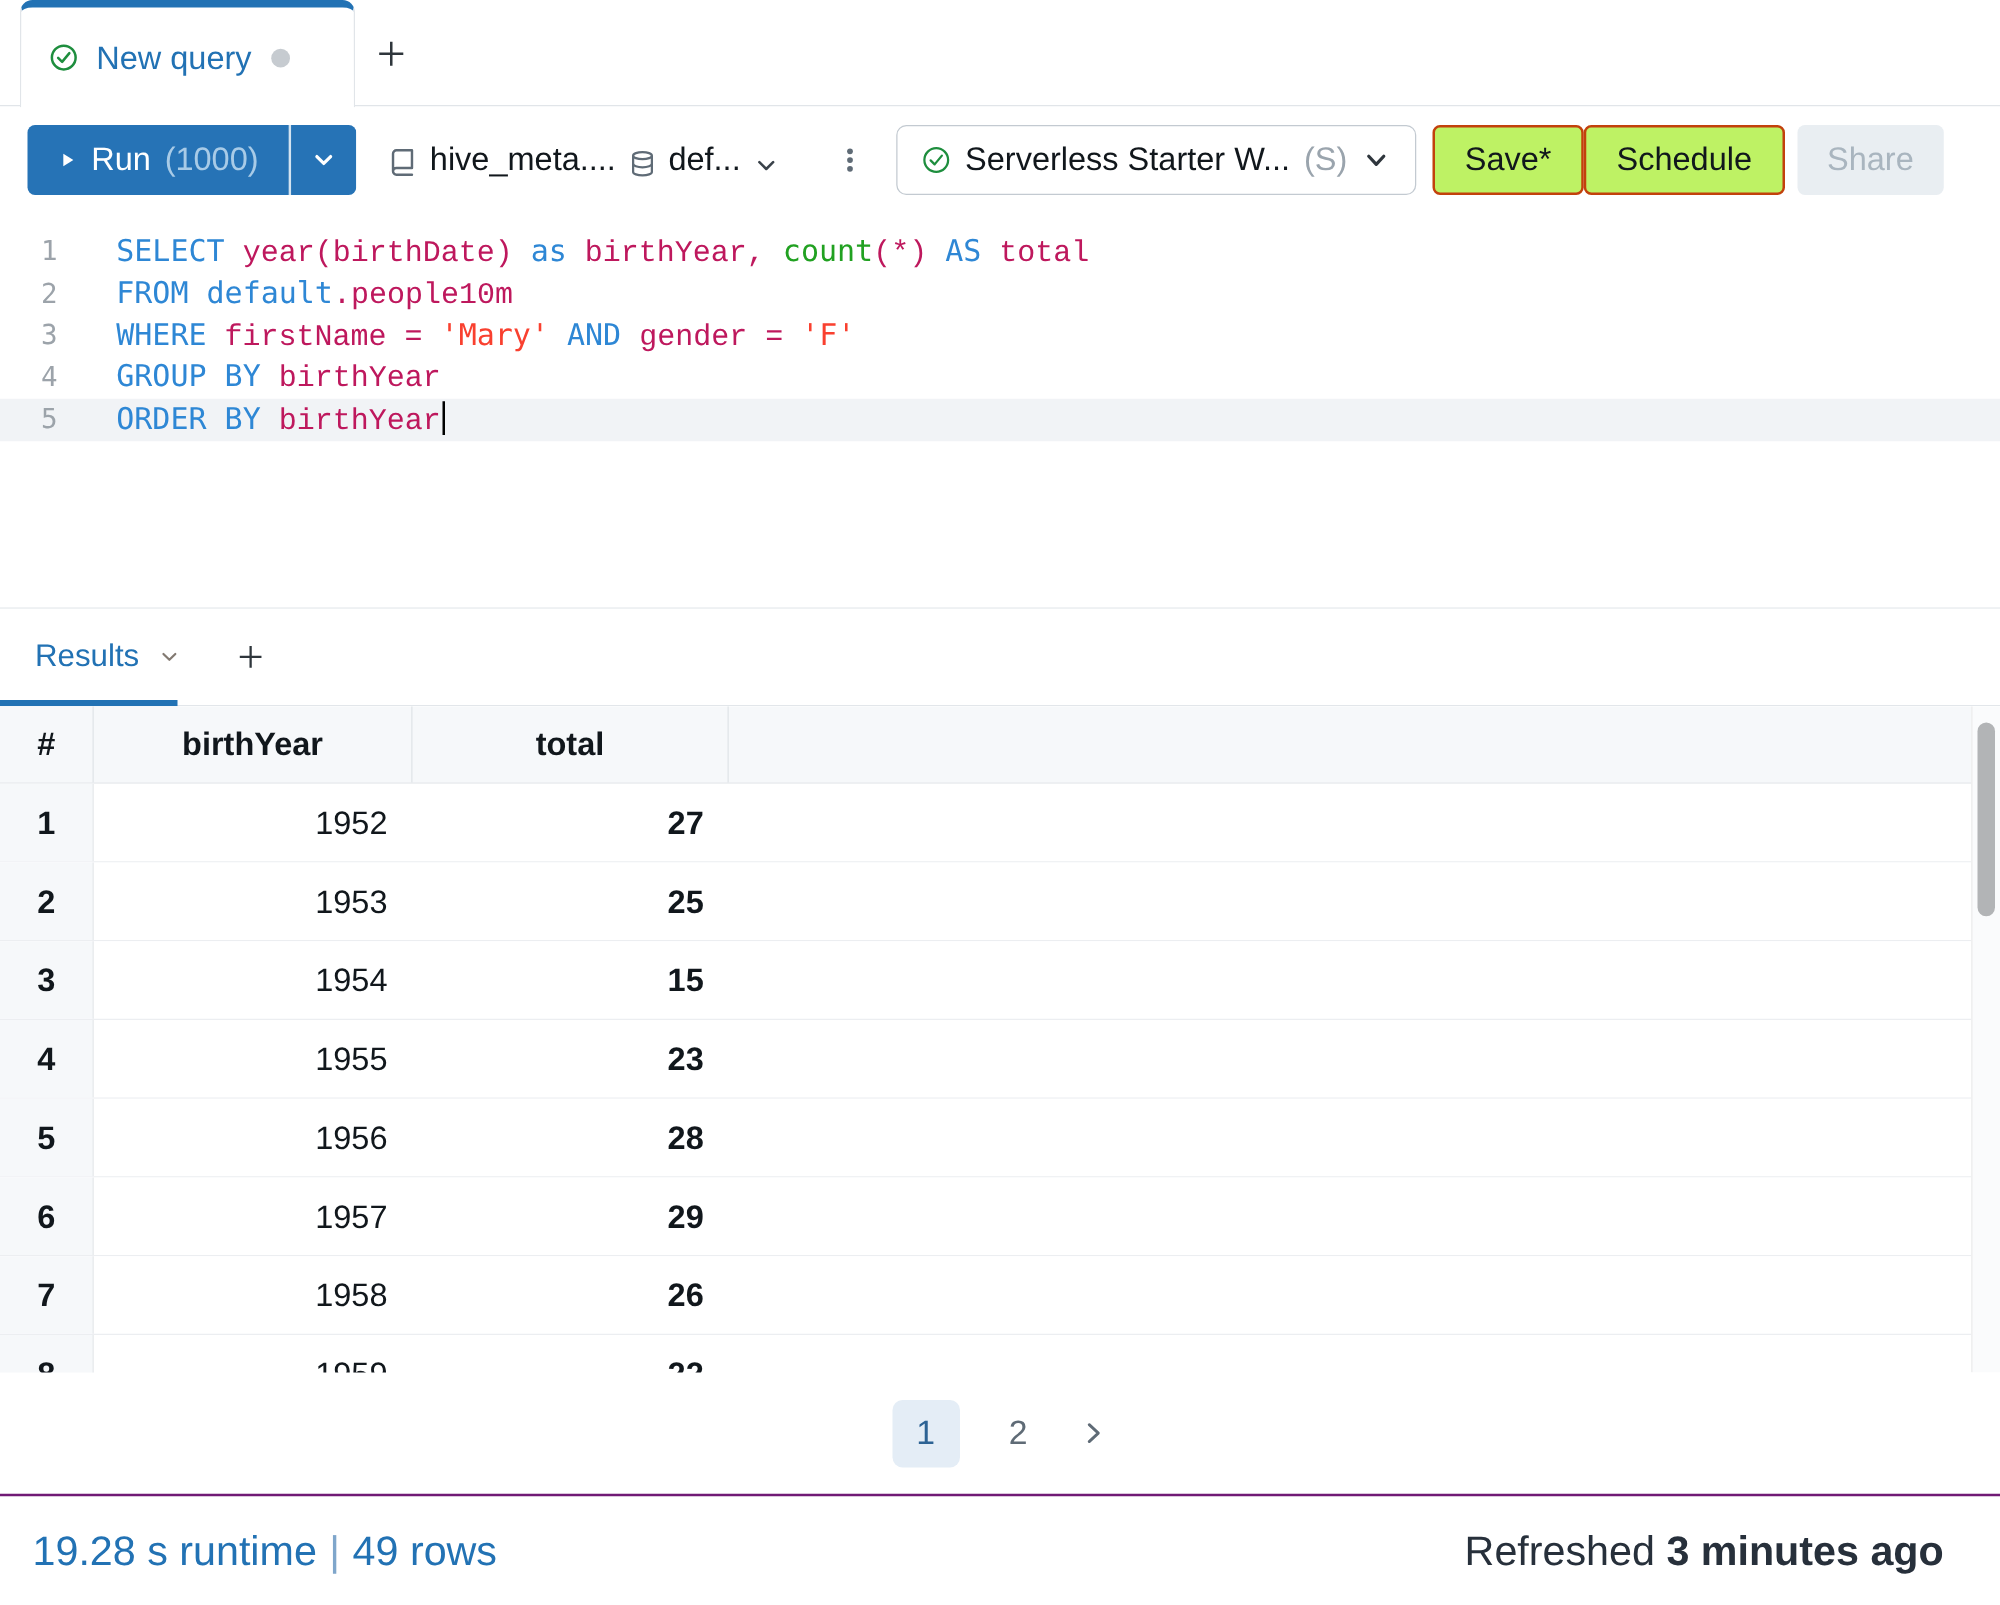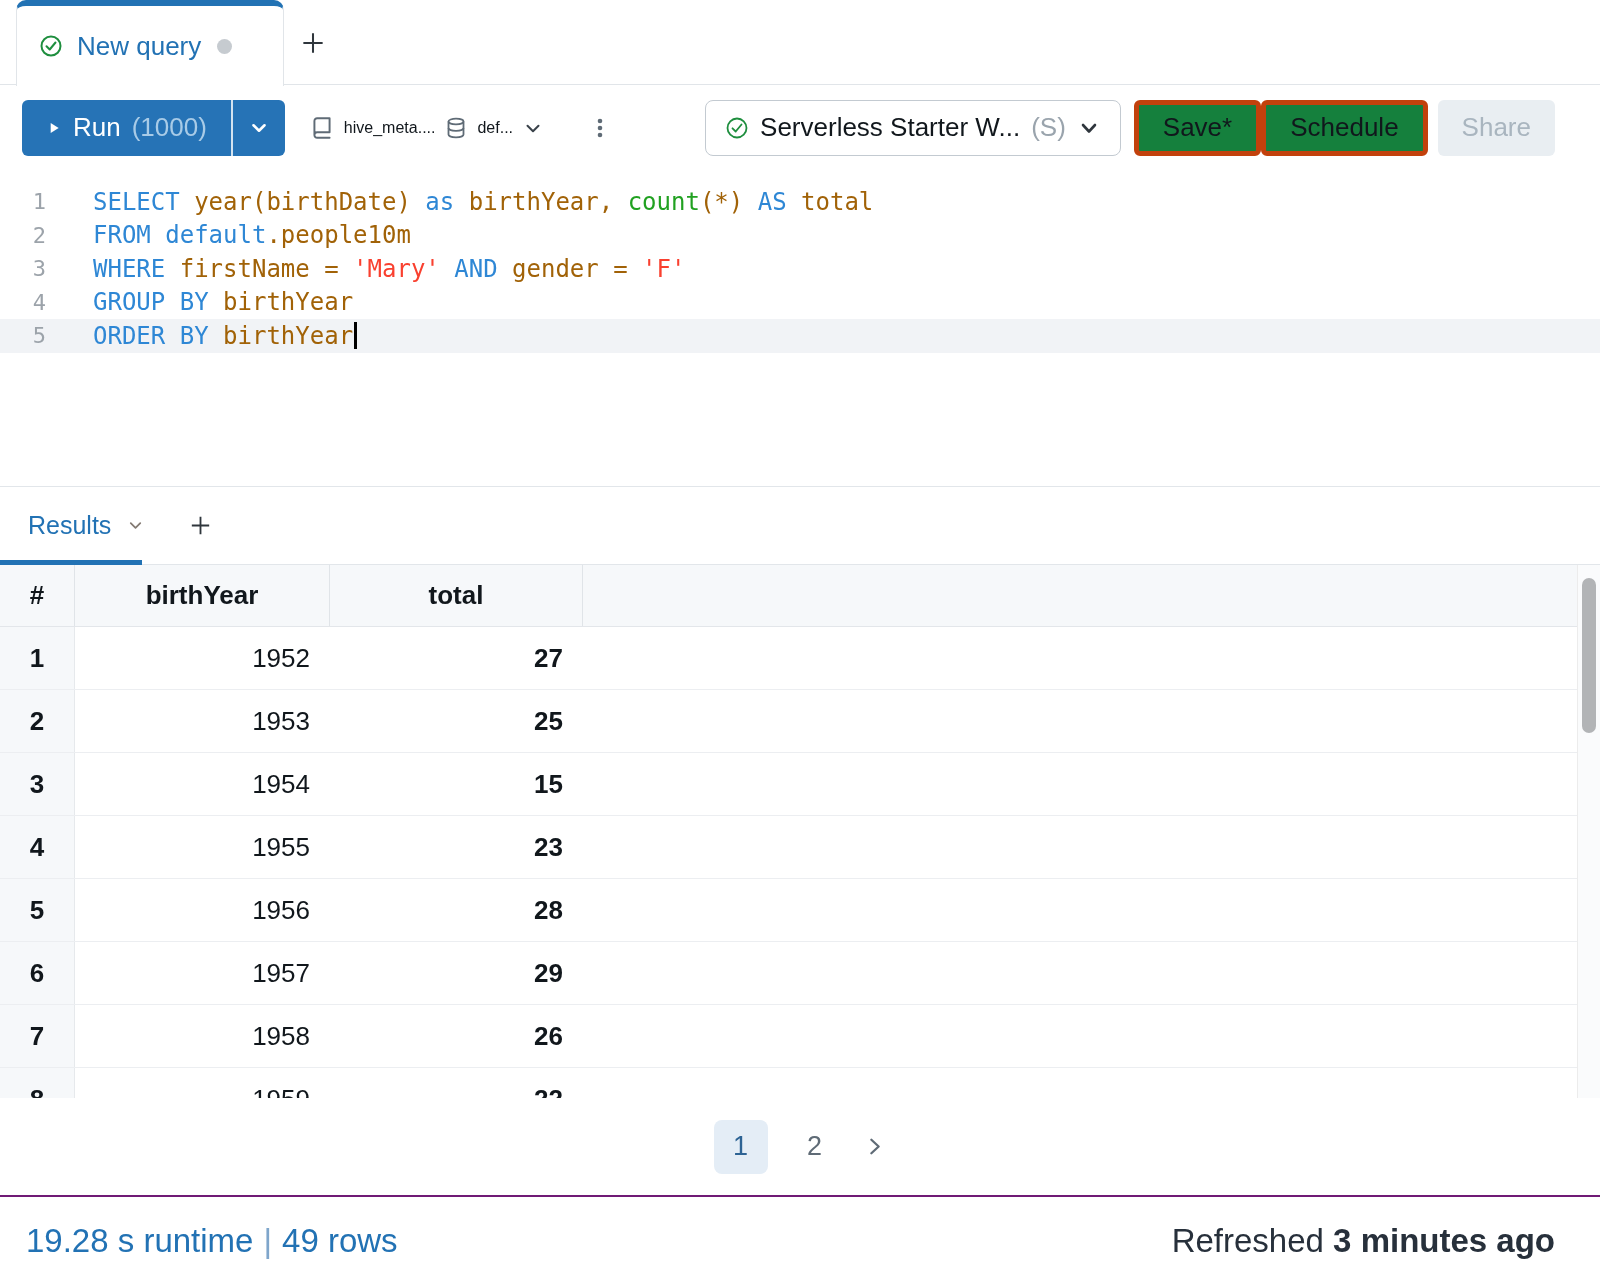--- a/index.html
+++ b/index.html
@@ -21,40 +21,40 @@
   .newtab { position:absolute; left:296px; top:26px; width:34px; height:34px;
     display:flex; align-items:center; justify-content:center; cursor:pointer; }
 
   
   .toolbar { display:flex; align-items:center; height:85px; padding:0 45px 0 22px; background:#fff; }
   .run { display:flex; height:56px; color:#fff; font-size:26px; cursor:pointer; }
   .run-main { background:#2673B6; border-radius:6px 0 0 6px; display:flex; align-items:center; gap:11px; padding:0 24px; }
   .run-limit { color:#A8CBE7; }
   .run-caret { background:#2673B6; border-radius:0 6px 6px 0; border-left:2px solid rgba(255,255,255,.8);
     width:54px; display:flex; align-items:center; justify-content:center; }
-  .catalog { display:flex; align-items:center; gap:9px; margin-left:24px; font-size:16px; cursor:pointer; white-space:nowrap; }
+  .catalog { display:flex; align-items:flex-end; gap:9px; margin-left:24px; font-size:26px; cursor:pointer; white-space:nowrap; }
   .kebab { margin-left:44px; display:flex; align-items:center; cursor:pointer; }
   .warehouse { margin-left:auto; height:56px; border:1px solid #C3CAD1; border-radius:8px;
     display:flex; align-items:center; gap:11px; padding:4px 19px; font-size:26px; cursor:pointer; white-space:nowrap; }
   .wh-size { color:#9AA4AD; }
-  .btn { height:56px; border:5px solid #c2410c; border-radius:6px; background:#15803d; display:flex;
+  .btn { height:56px; border:2px solid #c2410c; border-radius:6px; background:#bef264; display:flex;
     align-items:center; padding:0 24px; font-size:26px; color:#11171C; cursor:pointer; white-space:nowrap; }
   .save { margin-left:13px; }
   .schedule { margin-left:0; }
   .share { margin-left:10px; border:none; background:#E9EEF2; color:#A9B5BF; }
 
   
   .editor { height:317px; border-bottom:1px solid #E2E6EA; padding-top:15px; background:#fff; }
   .line { height:33.5px; display:flex; align-items:center; }
   .line.active { background:#F1F3F6; }
   .gutter { width:46px; text-align:right; color:#9CA3AA; font-size:22px; flex:none;
     font-family:"DejaVu Sans Mono","Liberation Mono",monospace; }
   .code { margin-left:47px; font-size:24px; white-space:pre; color:#16191D;
     font-family:"DejaVu Sans Mono","Liberation Mono",monospace; }
-  .tk-kw { color:#2E87D5; } .tk-fn { color:#21A121; } .tk-str { color:#F9402F; } .tk-pl { color:#a16207; }
+  .tk-kw { color:#2E87D5; } .tk-fn { color:#21A121; } .tk-str { color:#F9402F; } .tk-pl { color:#be185d;font-family:Liberation Mono, monospace; }
   .cursor { display:inline-block; width:2.5px; height:27px; background:#000; vertical-align:-5px; margin-left:1px; }
 
   
   .results-bar { position:relative; height:78px; display:flex; align-items:center; padding-left:28px;
     border-bottom:1px solid #E2E6EA; background:#fff;text-align:center; }
   .results-label { color:#2272B4; font-size:25px; font-weight:500; cursor:pointer; }
   .results-caret { margin-left:15px; display:flex; cursor:pointer; }
   .add-tab { margin-left:42px; display:flex; cursor:pointer; }
   .underline { position:absolute; left:0; bottom:-1px; width:142px; height:5px; background:#2272B4; }
 

